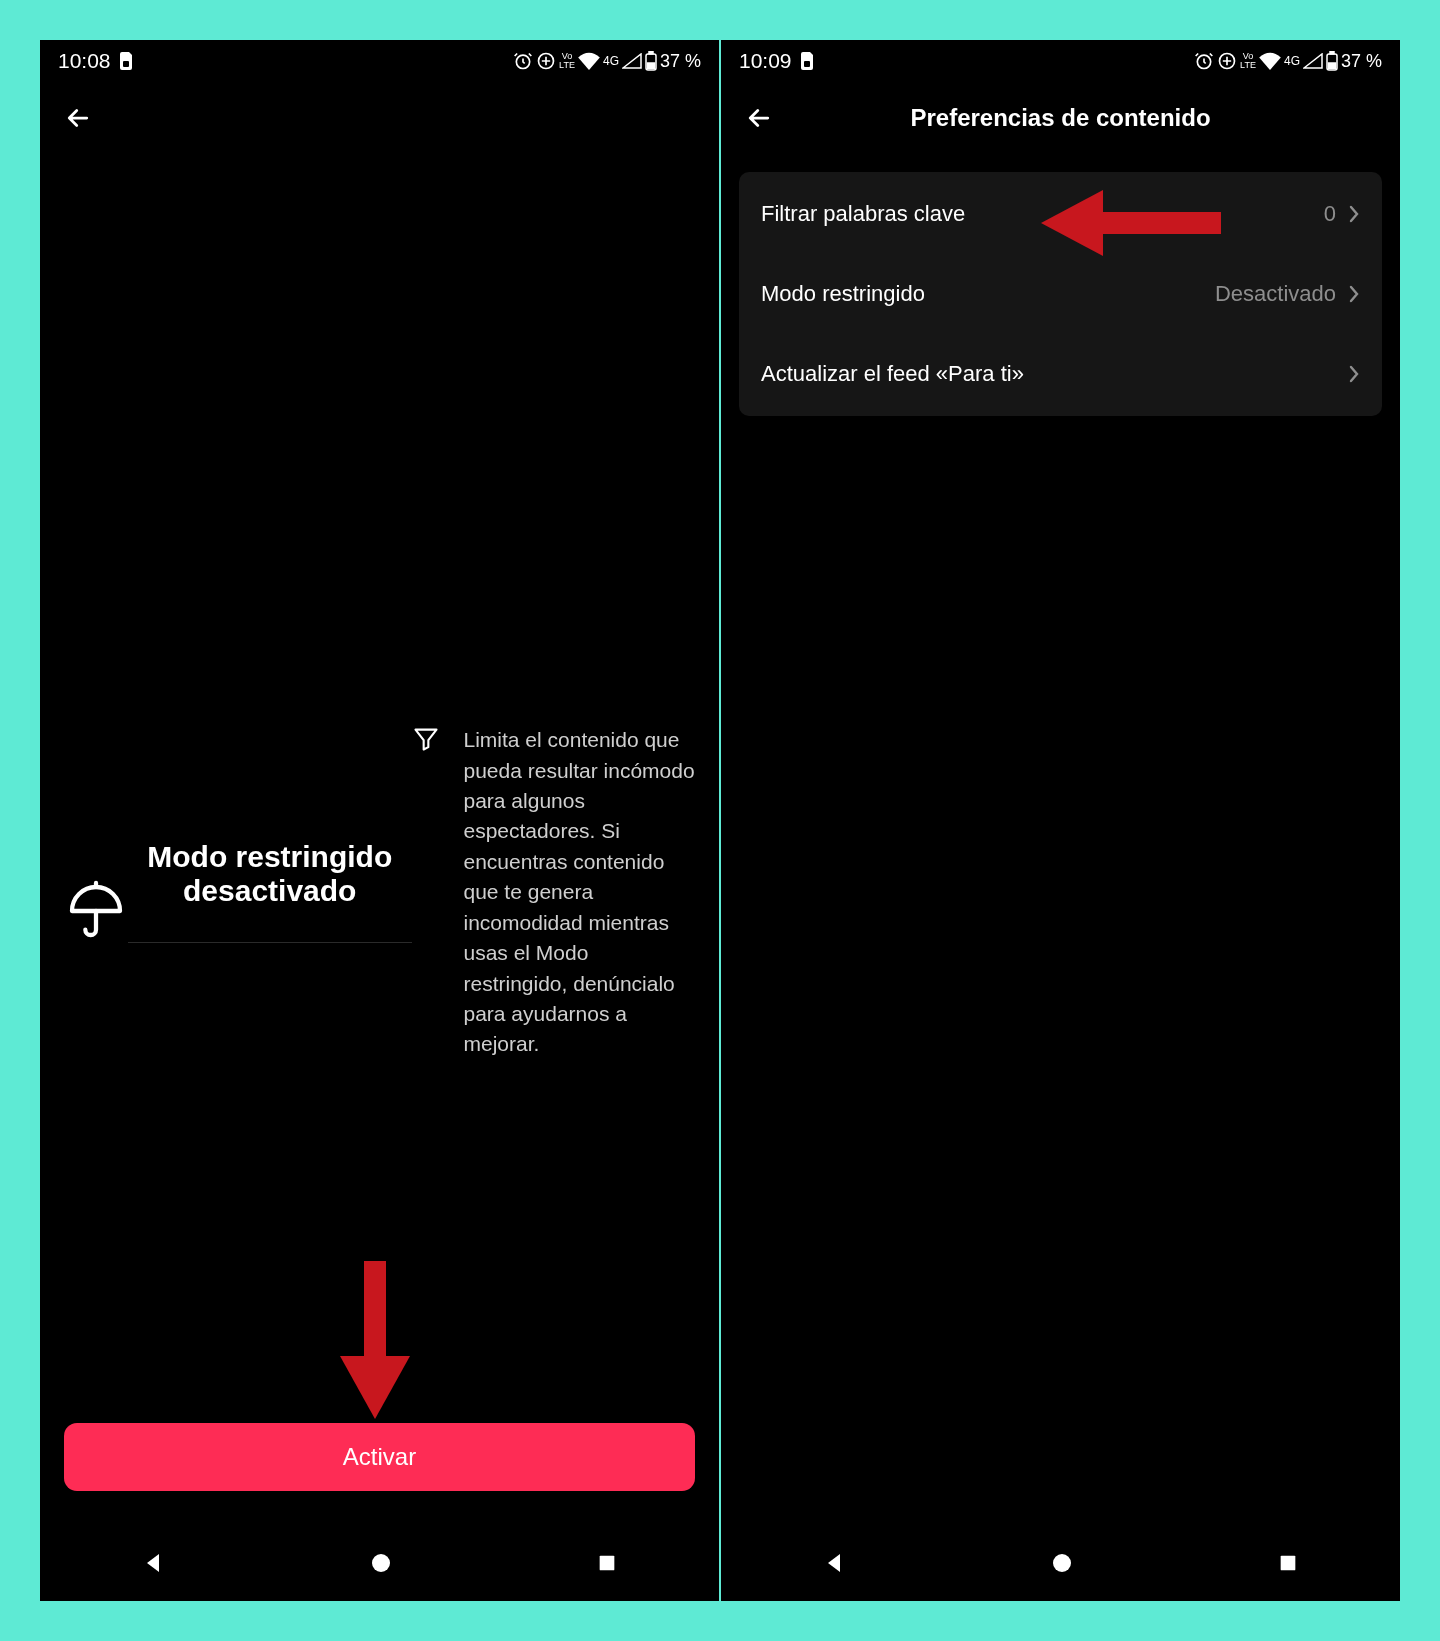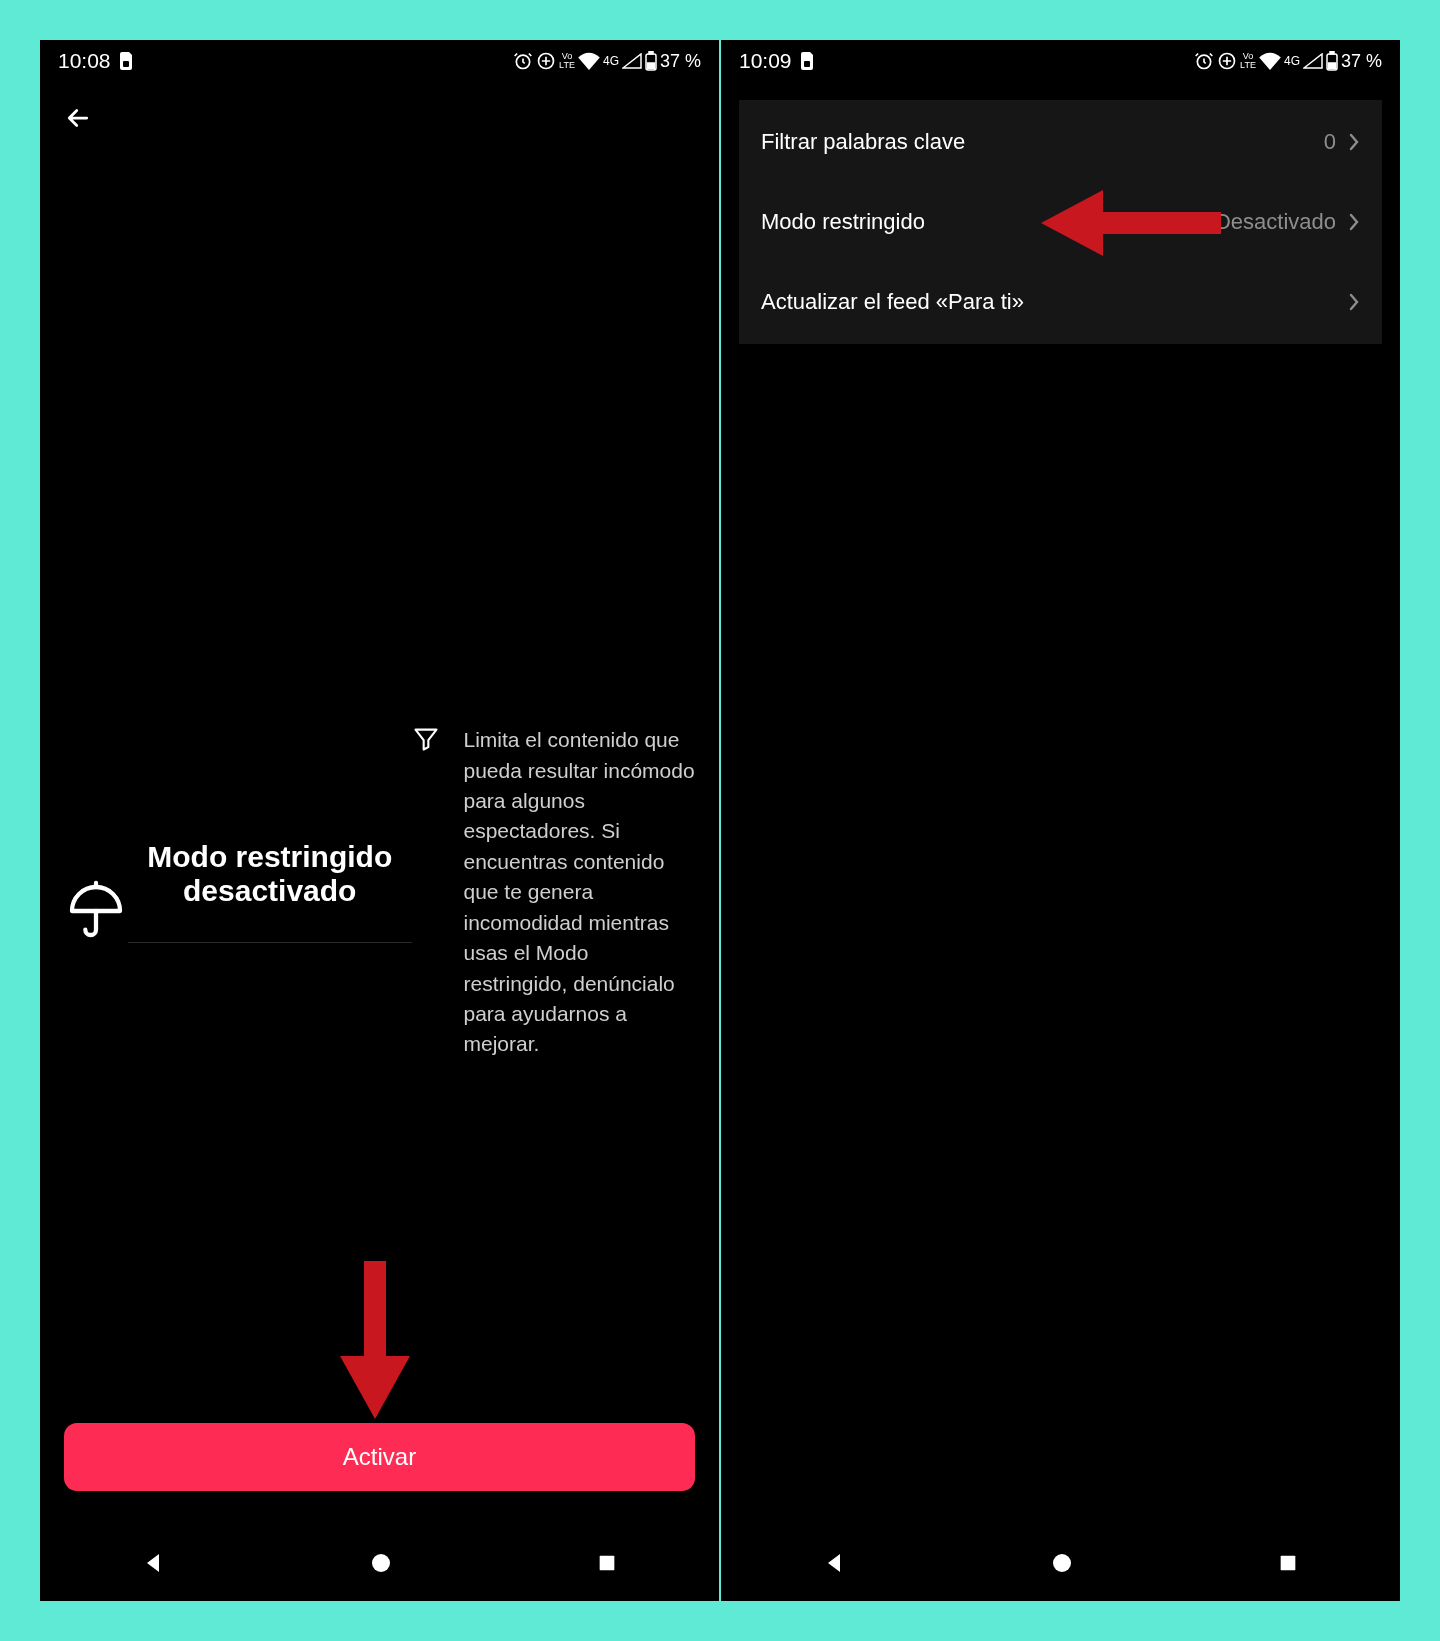--- a/index.html
+++ b/index.html
@@ -21,21 +21,21 @@
   .s1-title { margin-top: 28px; font-size: 30px; font-weight:600; color:#fff; text-align:center; padding-bottom: 34px; width:100%; border-bottom: 1px solid #2a2a2a;}
   .desc-row { display:flex; gap: 22px; width:100%; margin-top: 30px; }
   .desc-row .dicon { width:30px; flex:0 0 30px; color:#fff; }
   .desc-row .dtext { flex:1; color:#cfcfcf; font-size: 21px; line-height: 1.45; }
   .activate-btn { position:absolute; left:24px; right:24px; bottom: 110px; height: 68px; background:#fe2c55; border-radius: 13px; display:flex; align-items:center; justify-content:center; color:#fff; font-size: 24px; font-weight:500;}
   
   .navbar { position:absolute; left:0; right:0; bottom:0; height: 72px; display:flex; align-items:center; justify-content:space-around; }
   .navbar .navitem { color:#fff; }
   
   .s2-body { flex:1; padding: 18px; background:#000; }
-  .menu-card { background:#161616; border-radius:0; padding: 2px 0; }
+  .menu-card { background:#161616; border-radius:10px; padding: 2px 0; }
   .menu-row { height: 80px; padding: 0 22px; display:flex; align-items:center; justify-content:space-between; }
   .menu-row .label { color:#fff; font-size: 22px; font-weight:500; }
   .menu-row .trail { display:flex; align-items:center; gap: 12px; color:#8e8e8e; font-size: 22px; }
   .menu-row .chev { color:#8e8e8e; }
   
   .arrow { position:absolute; pointer-events:none; }
   .arrow svg { display:block; }
 </style>
 </head>
 <body>
@@ -164,20 +164,28 @@
           </svg>
         <svg width="12" height="20" viewBox="0 0 12 20" fill="none" stroke="#fff" stroke-width="1.5">
             <rect x="1" y="3" width="10" height="16" rx="2"></rect>
             <rect x="4" y="0.5" width="4" height="2.5" fill="#fff"></rect>
             <rect x="2.5" y="12" width="7" height="5.5" fill="#fff"></rect>
           </svg>
         <span>37 %</span>
       </div>
     </div>
 
+    <div class="header">
+      <div class="back">
+        <svg width="30" height="30" viewBox="0 0 24 24" fill="none" stroke="#fff" stroke-width="2.2" stroke-linecap="round" stroke-linejoin="round">
+            <path d="M19 12H5M11 18l-6-6 6-6"></path>
+          </svg>
+      </div>
+      <div class="title">Preferencias de contenido</div>
+    </div>
 
     <div class="s2-body">
       <div class="menu-card">
         <div class="menu-row">
           <span class="label">Filtrar palabras clave</span>
           <span class="trail">
             <span>0</span>
             <svg class="chev" width="12" height="18" viewBox="0 0 12 18" fill="none" stroke="#8e8e8e" stroke-width="2.4" stroke-linecap="round">
                 <path d="M3 2l6 7-6 7"></path>
               </svg>

